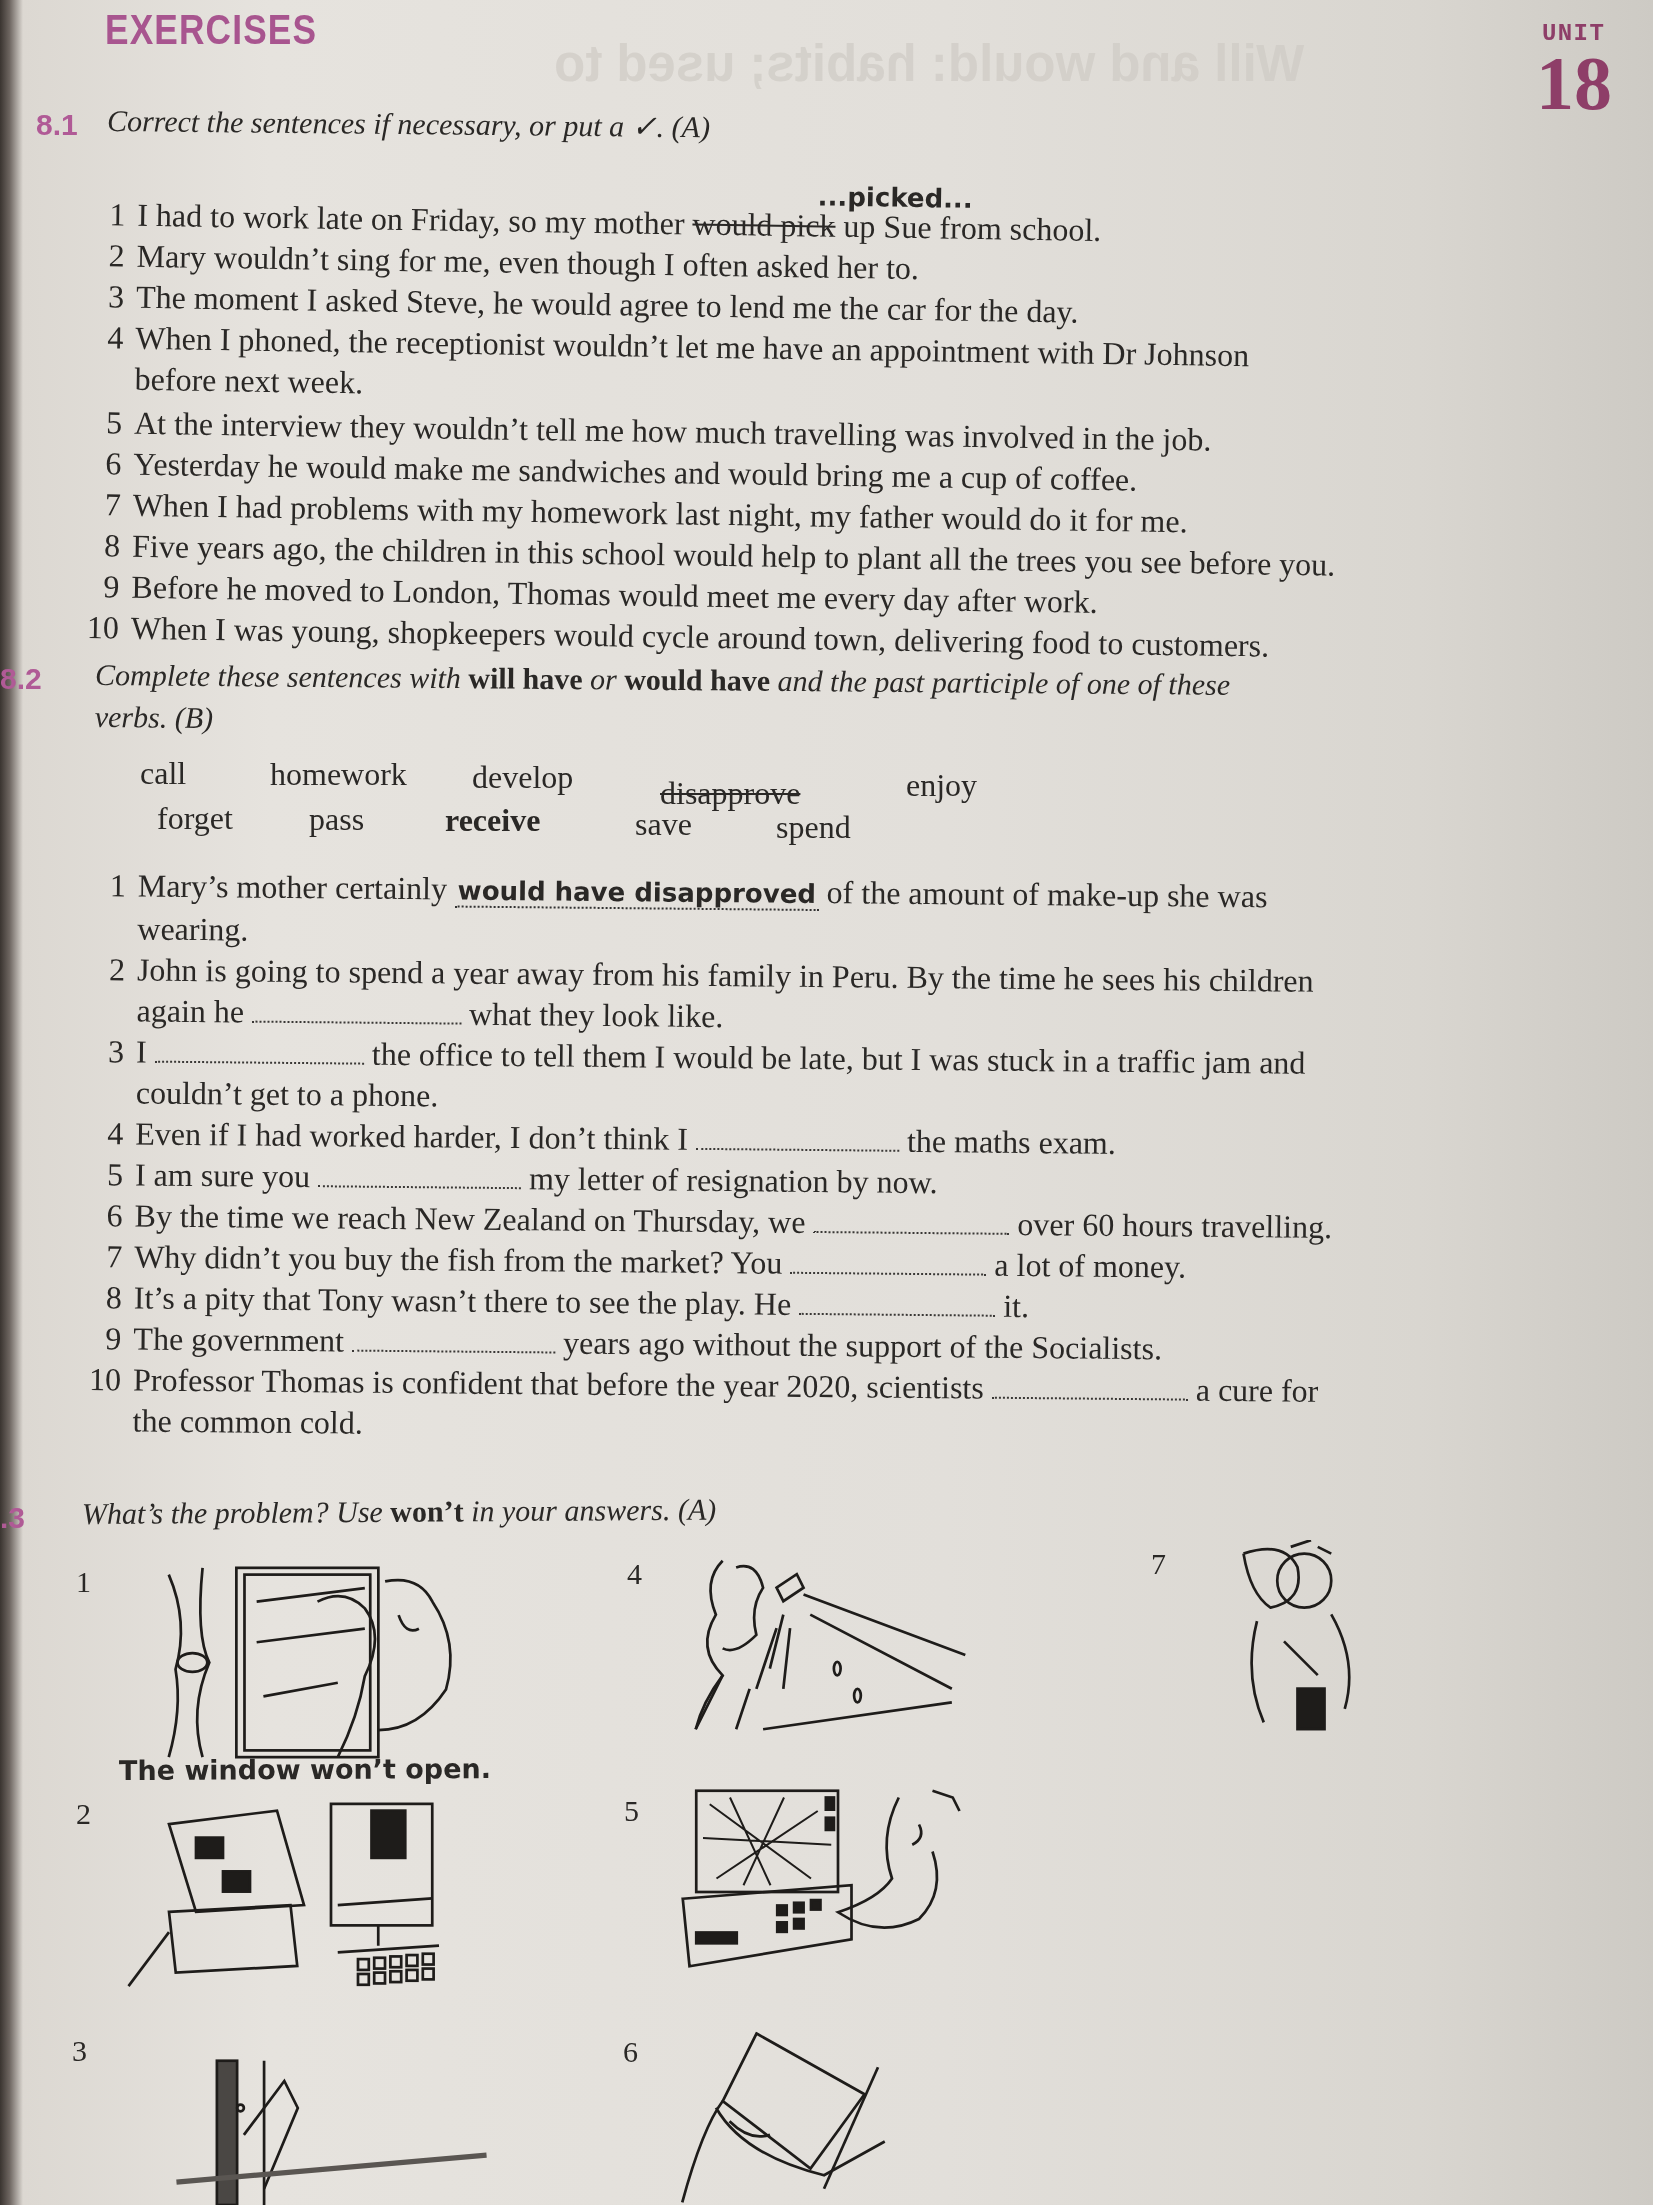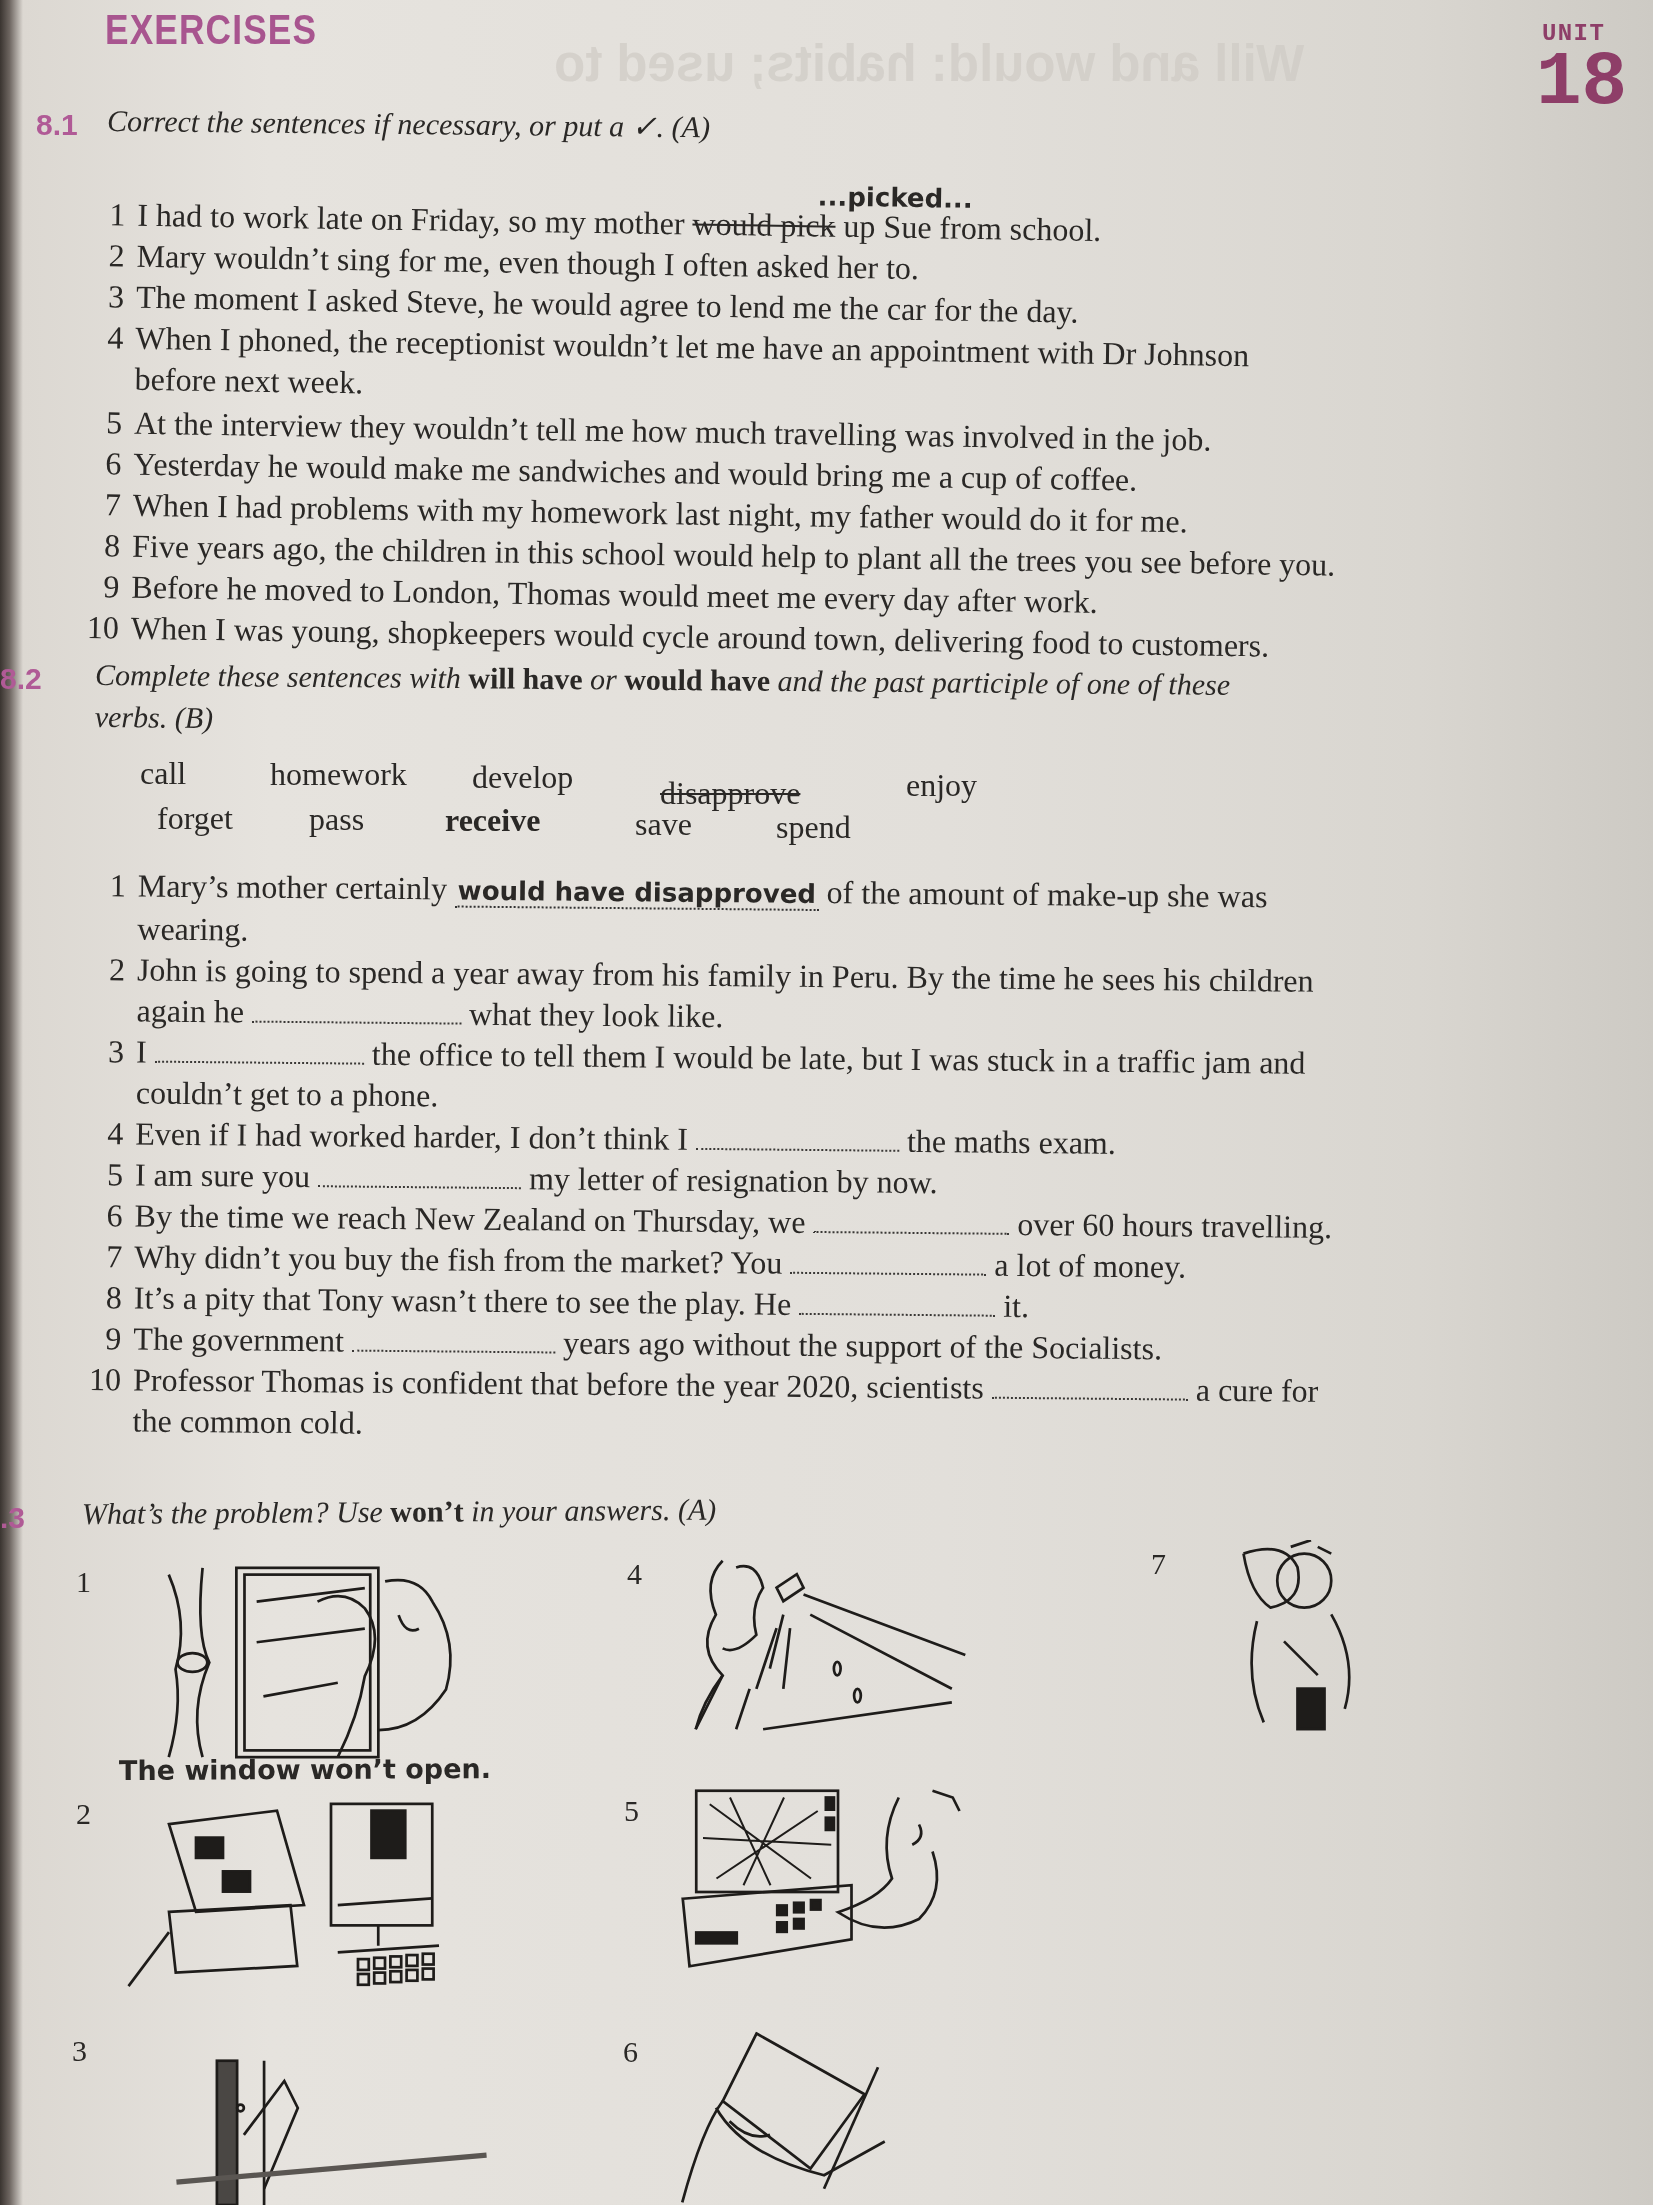--- a/index.html
+++ b/index.html
@@ -9,21 +9,21 @@
     font-family: "Liberation Serif", "DejaVu Serif", serif;
     color:#2a2826;
   }
   .abs { position:absolute; }
   .pink { color:#a8558f; }
   .header-title {
     left:105px; top:5.4px; font-family:"Liberation Sans", sans-serif; font-weight:bold;
     font-size:43px; letter-spacing:1.4px; transform:scaleX(0.82); transform-origin:left top;
   }
   .unit-label { left:1542px; top:20px; font-family:Liberation Mono, monospace; font-weight:bold; font-size:24px; color:#8e3e68; letter-spacing:1.4px;}
-  .unit-num { left:1536px; top:45px; font-family:Liberation Mono, monospace; font-weight:bold; font-size:76px; color:#8e3e68; line-height:1;}
+  .unit-num { left:1536px; top:45px; font-family:Liberation Serif, serif; font-weight:bold; font-size:76px; color:#8e3e68; line-height:1;}
   .ghost { left:554px; top:34px; font-family:"Liberation Sans", sans-serif; font-weight:bold; font-size:51px; color:#cfcbc5; transform:scaleX(-1); opacity:.7; }
   .sec-num { font-family:"Liberation Sans", sans-serif; font-weight:bold; font-size:30px; color:#b05a96; }
   .instr { font-style:italic; font-size:30px; line-height:42px; }
   .instr b { font-style:normal; font-weight:bold; }
   .item { font-size:32px; line-height:41px; white-space:nowrap; }
   .item .n { display:inline-block; width:38px; text-align:right; margin-right:12px; }
   .cont { padding-left:50px; }
   .strike { text-decoration:line-through; text-decoration-thickness:2px; }
   .hand { font-family:"DejaVu Sans", sans-serif; font-size:26px; font-weight:bold; }
   .blank { display:inline-block; border-bottom:2px dotted #3a3836; height:24px; vertical-align:baseline; }

